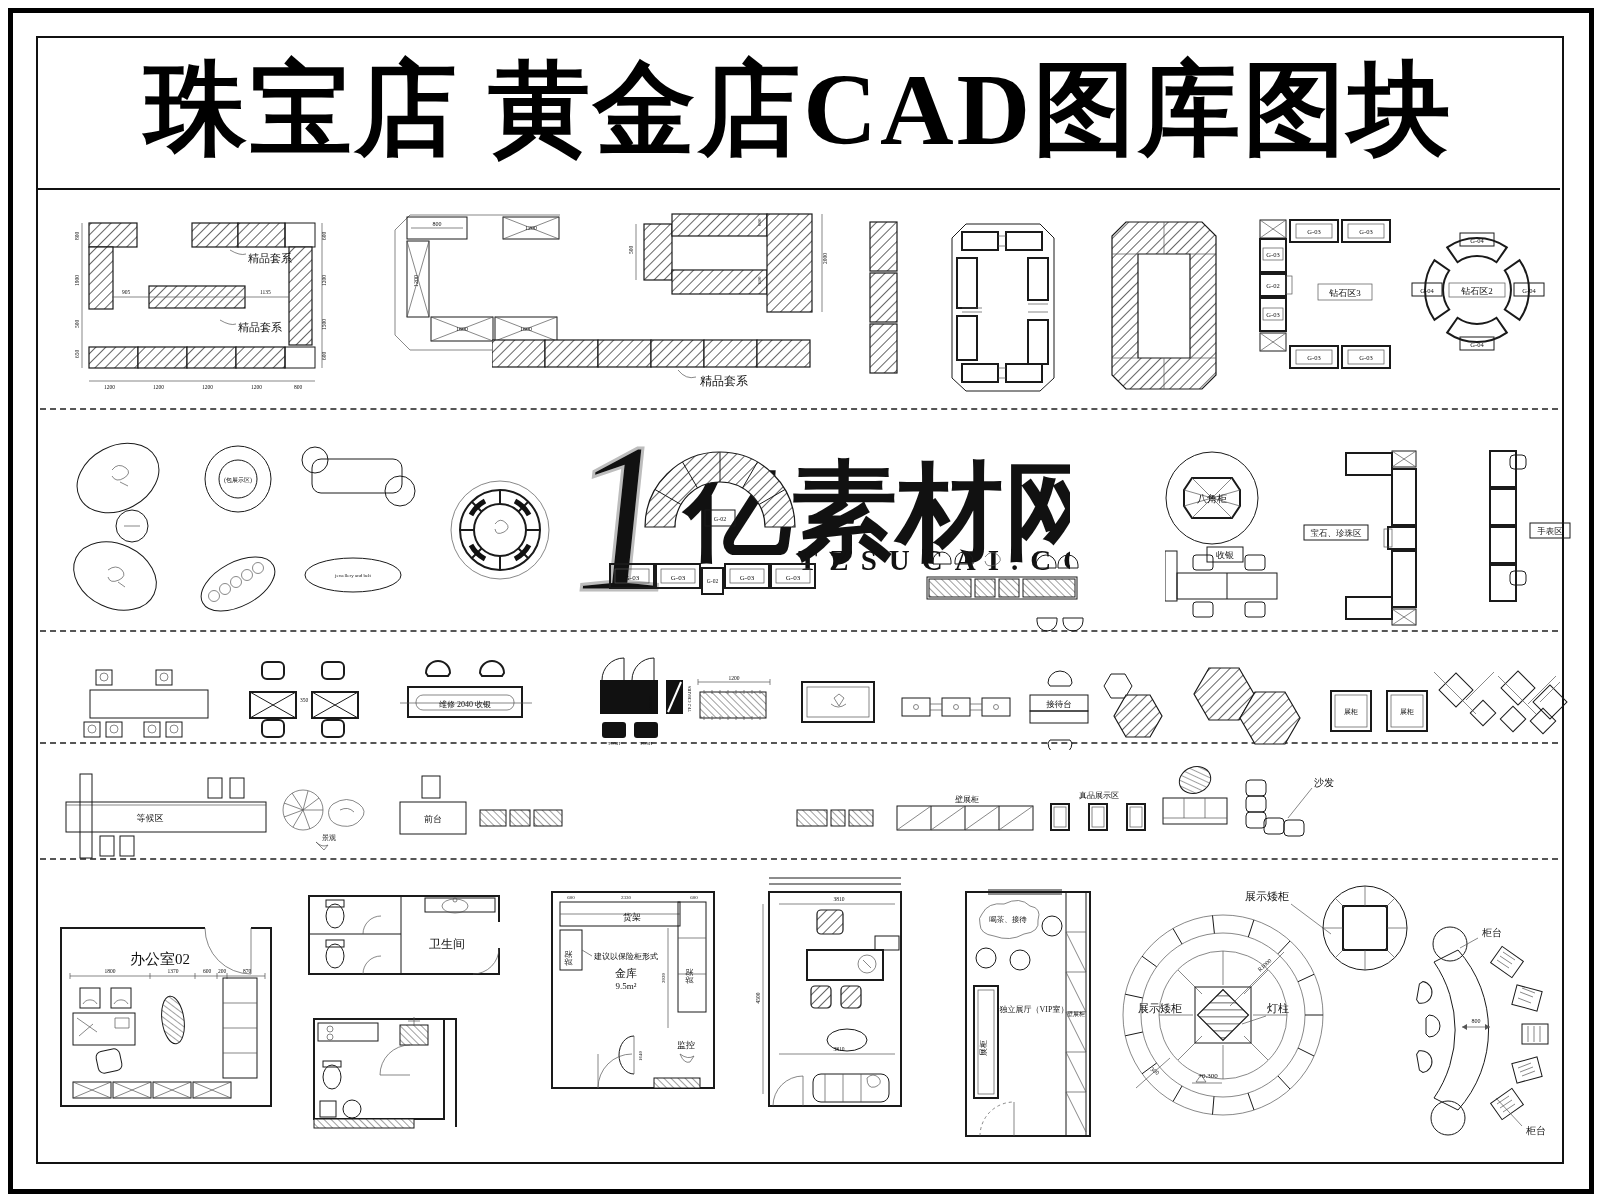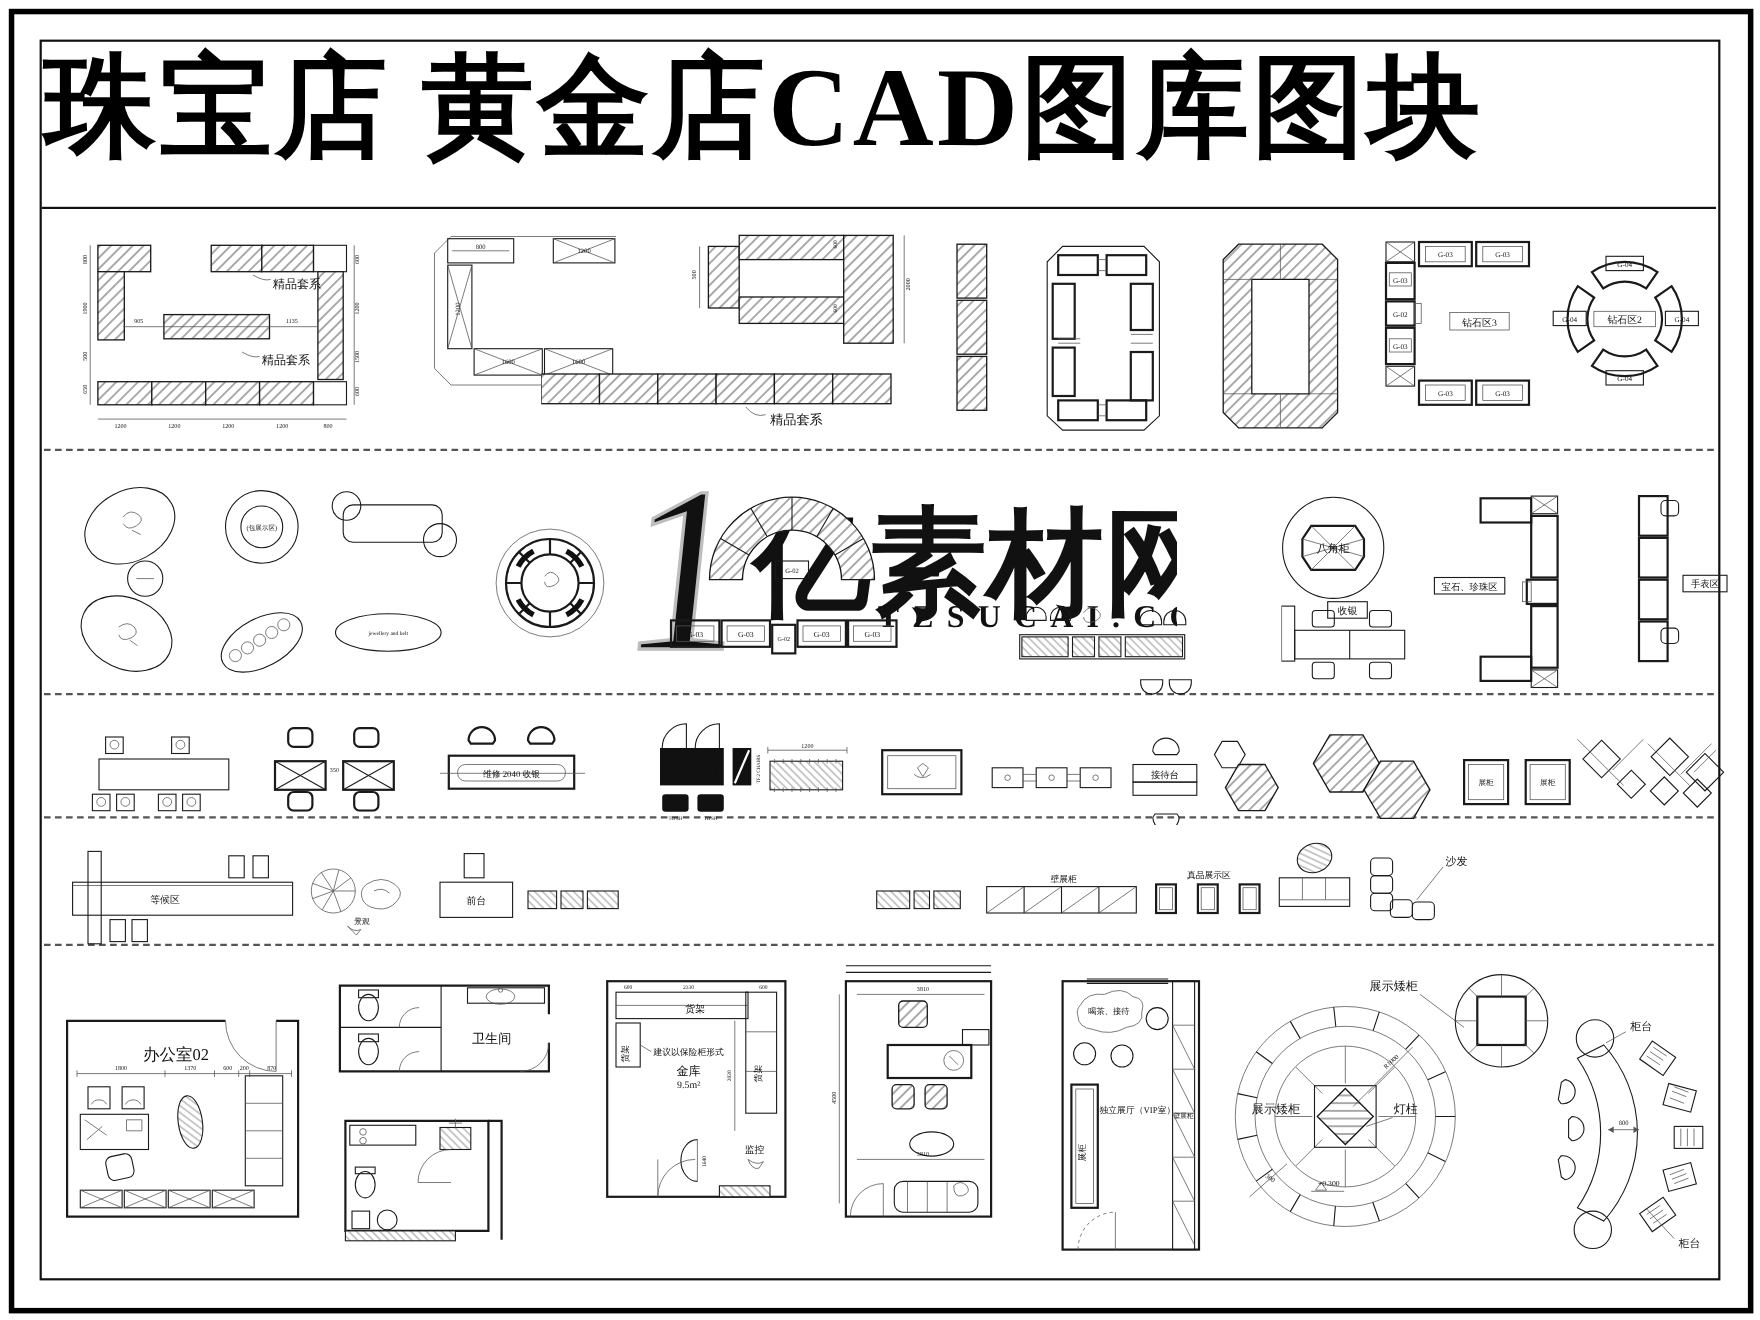--- a/index.html
+++ b/index.html
@@ -1,21 +1,21 @@
 <!DOCTYPE html>
 <html><head>
 <meta charset="utf-8">
 <style>
   html,body{margin:0;padding:0;background:#e8e8e8;}
   #canvas{position:relative;width:1600px;height:1200px;background:#fff;overflow:hidden;
           font-family:"Liberation Serif",serif;}
   .frame-outer{position:absolute;left:8px;top:8px;width:1576px;height:1176px;border:5px solid #000;}
   .frame-inner{position:absolute;left:36px;top:36px;width:1524px;height:1124px;border:2px solid #111;}
-  .title-bar{position:absolute;left:40px;top:26px;width:1518px;height:144px;display:flex;
-             align-items:center;}
+  .title-bar{position:absolute;left:40px;top:38px;width:1518px;height:144px;display:flex;
+             align-items:center;justify-content:center;}
   .title-bar h1{margin:0;font-size:102px;font-weight:bold;letter-spacing:3px;color:#000;white-space:nowrap;}
   .title-rule{position:absolute;left:38px;top:188px;width:1522px;border-top:2px solid #111;}
   .sep{position:absolute;left:40px;width:1518px;border-top:2px dashed #555;}
   .blk{position:absolute;z-index:2;}
   .wm{position:absolute;z-index:1;}
   svg text{font-family:"Liberation Serif",serif;fill:#111;}
   .ln{fill:none;stroke:#1a1a1a;stroke-width:1;}
   .bd{fill:none;stroke:#1a1a1a;stroke-width:2;}
   .thin{fill:none;stroke:#555;stroke-width:0.7;}
   .hA{fill:url(#hA);stroke:#1a1a1a;stroke-width:1.2;}

